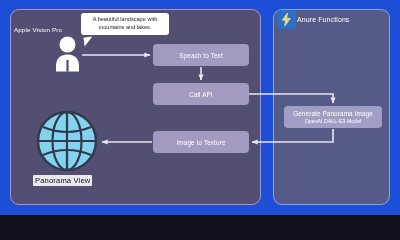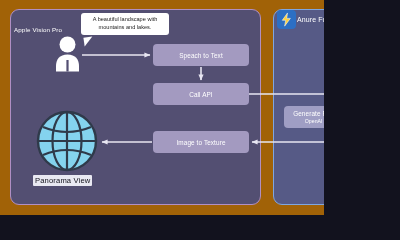--- a/index.html
+++ b/index.html
@@ -2,23 +2,23 @@
 <html><head>
 <meta charset="utf-8">
 <style>
   html, body {
     margin: 0;
     padding: 0;
     background: #12121e;
   }
   #canvas {
     position: relative;
-    width: 324px;
+    width: 400px;
     height: 215px;
-    background: #a16207;
+    background: #1d4ed8;
     overflow: hidden;
     font-family: "Liberation Sans", sans-serif;
   }
 
   
   .panel {
     position: absolute;
     border-radius: 9px;
     box-sizing: border-box;
   }

